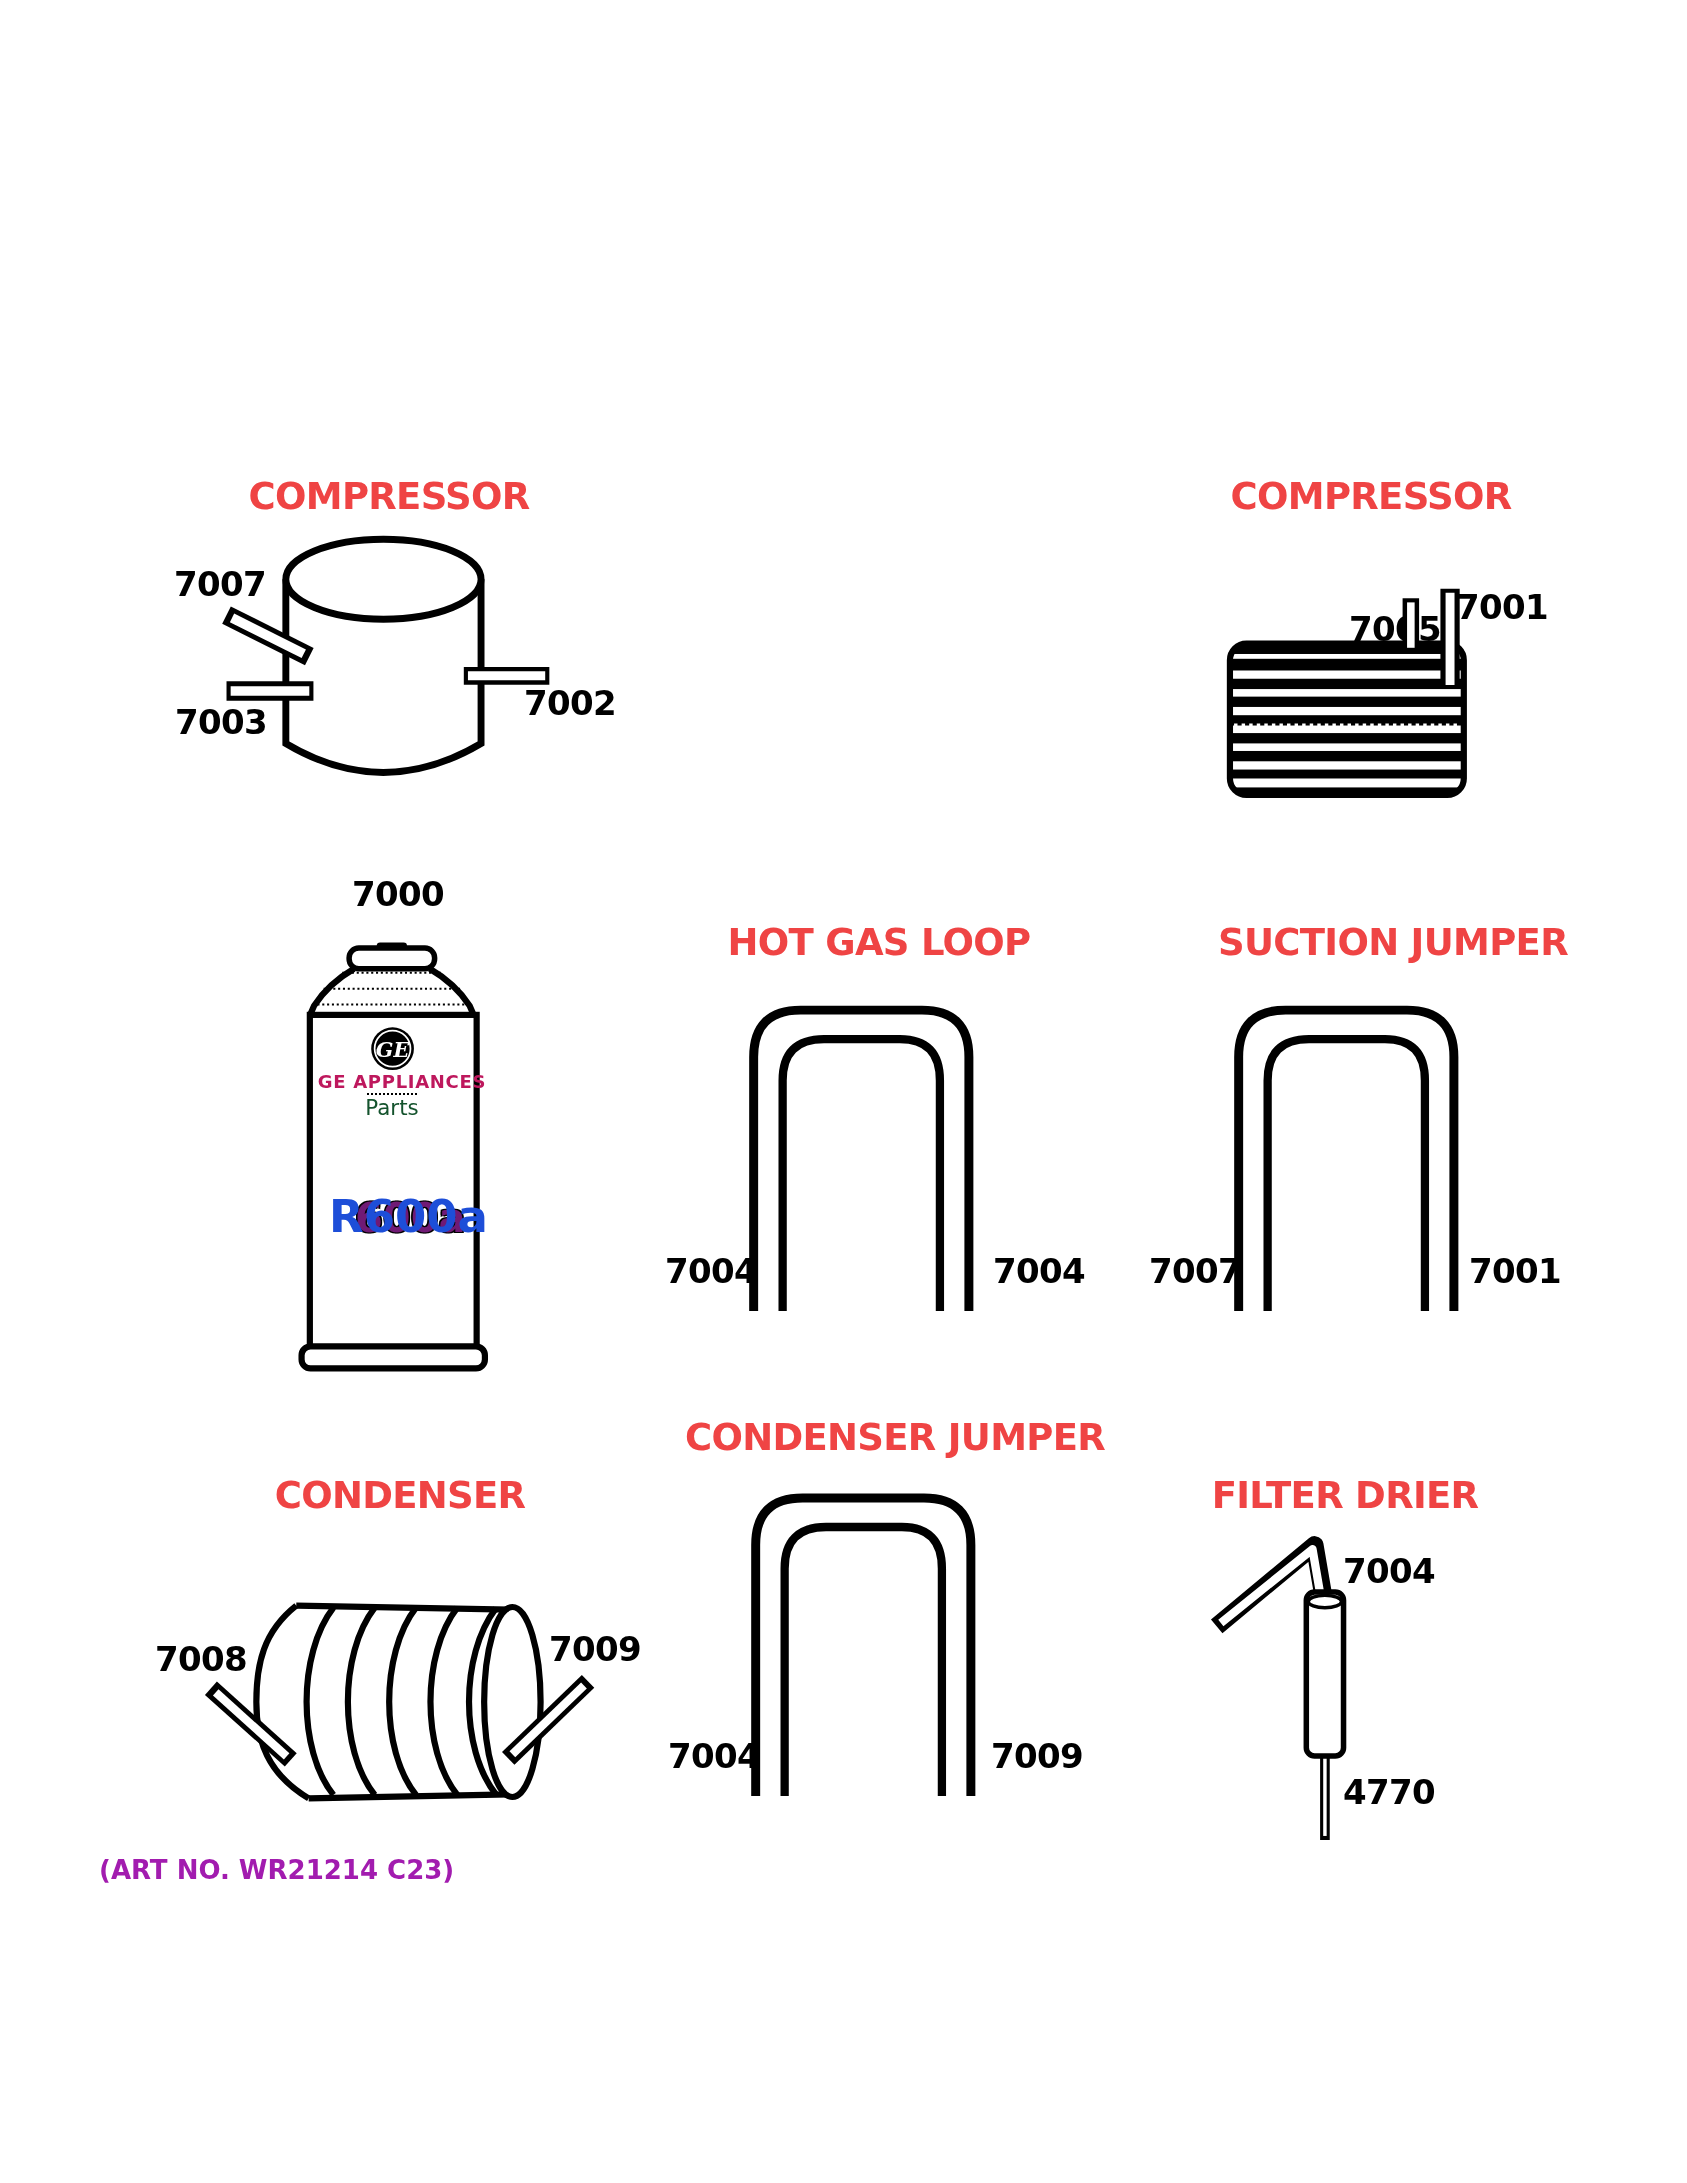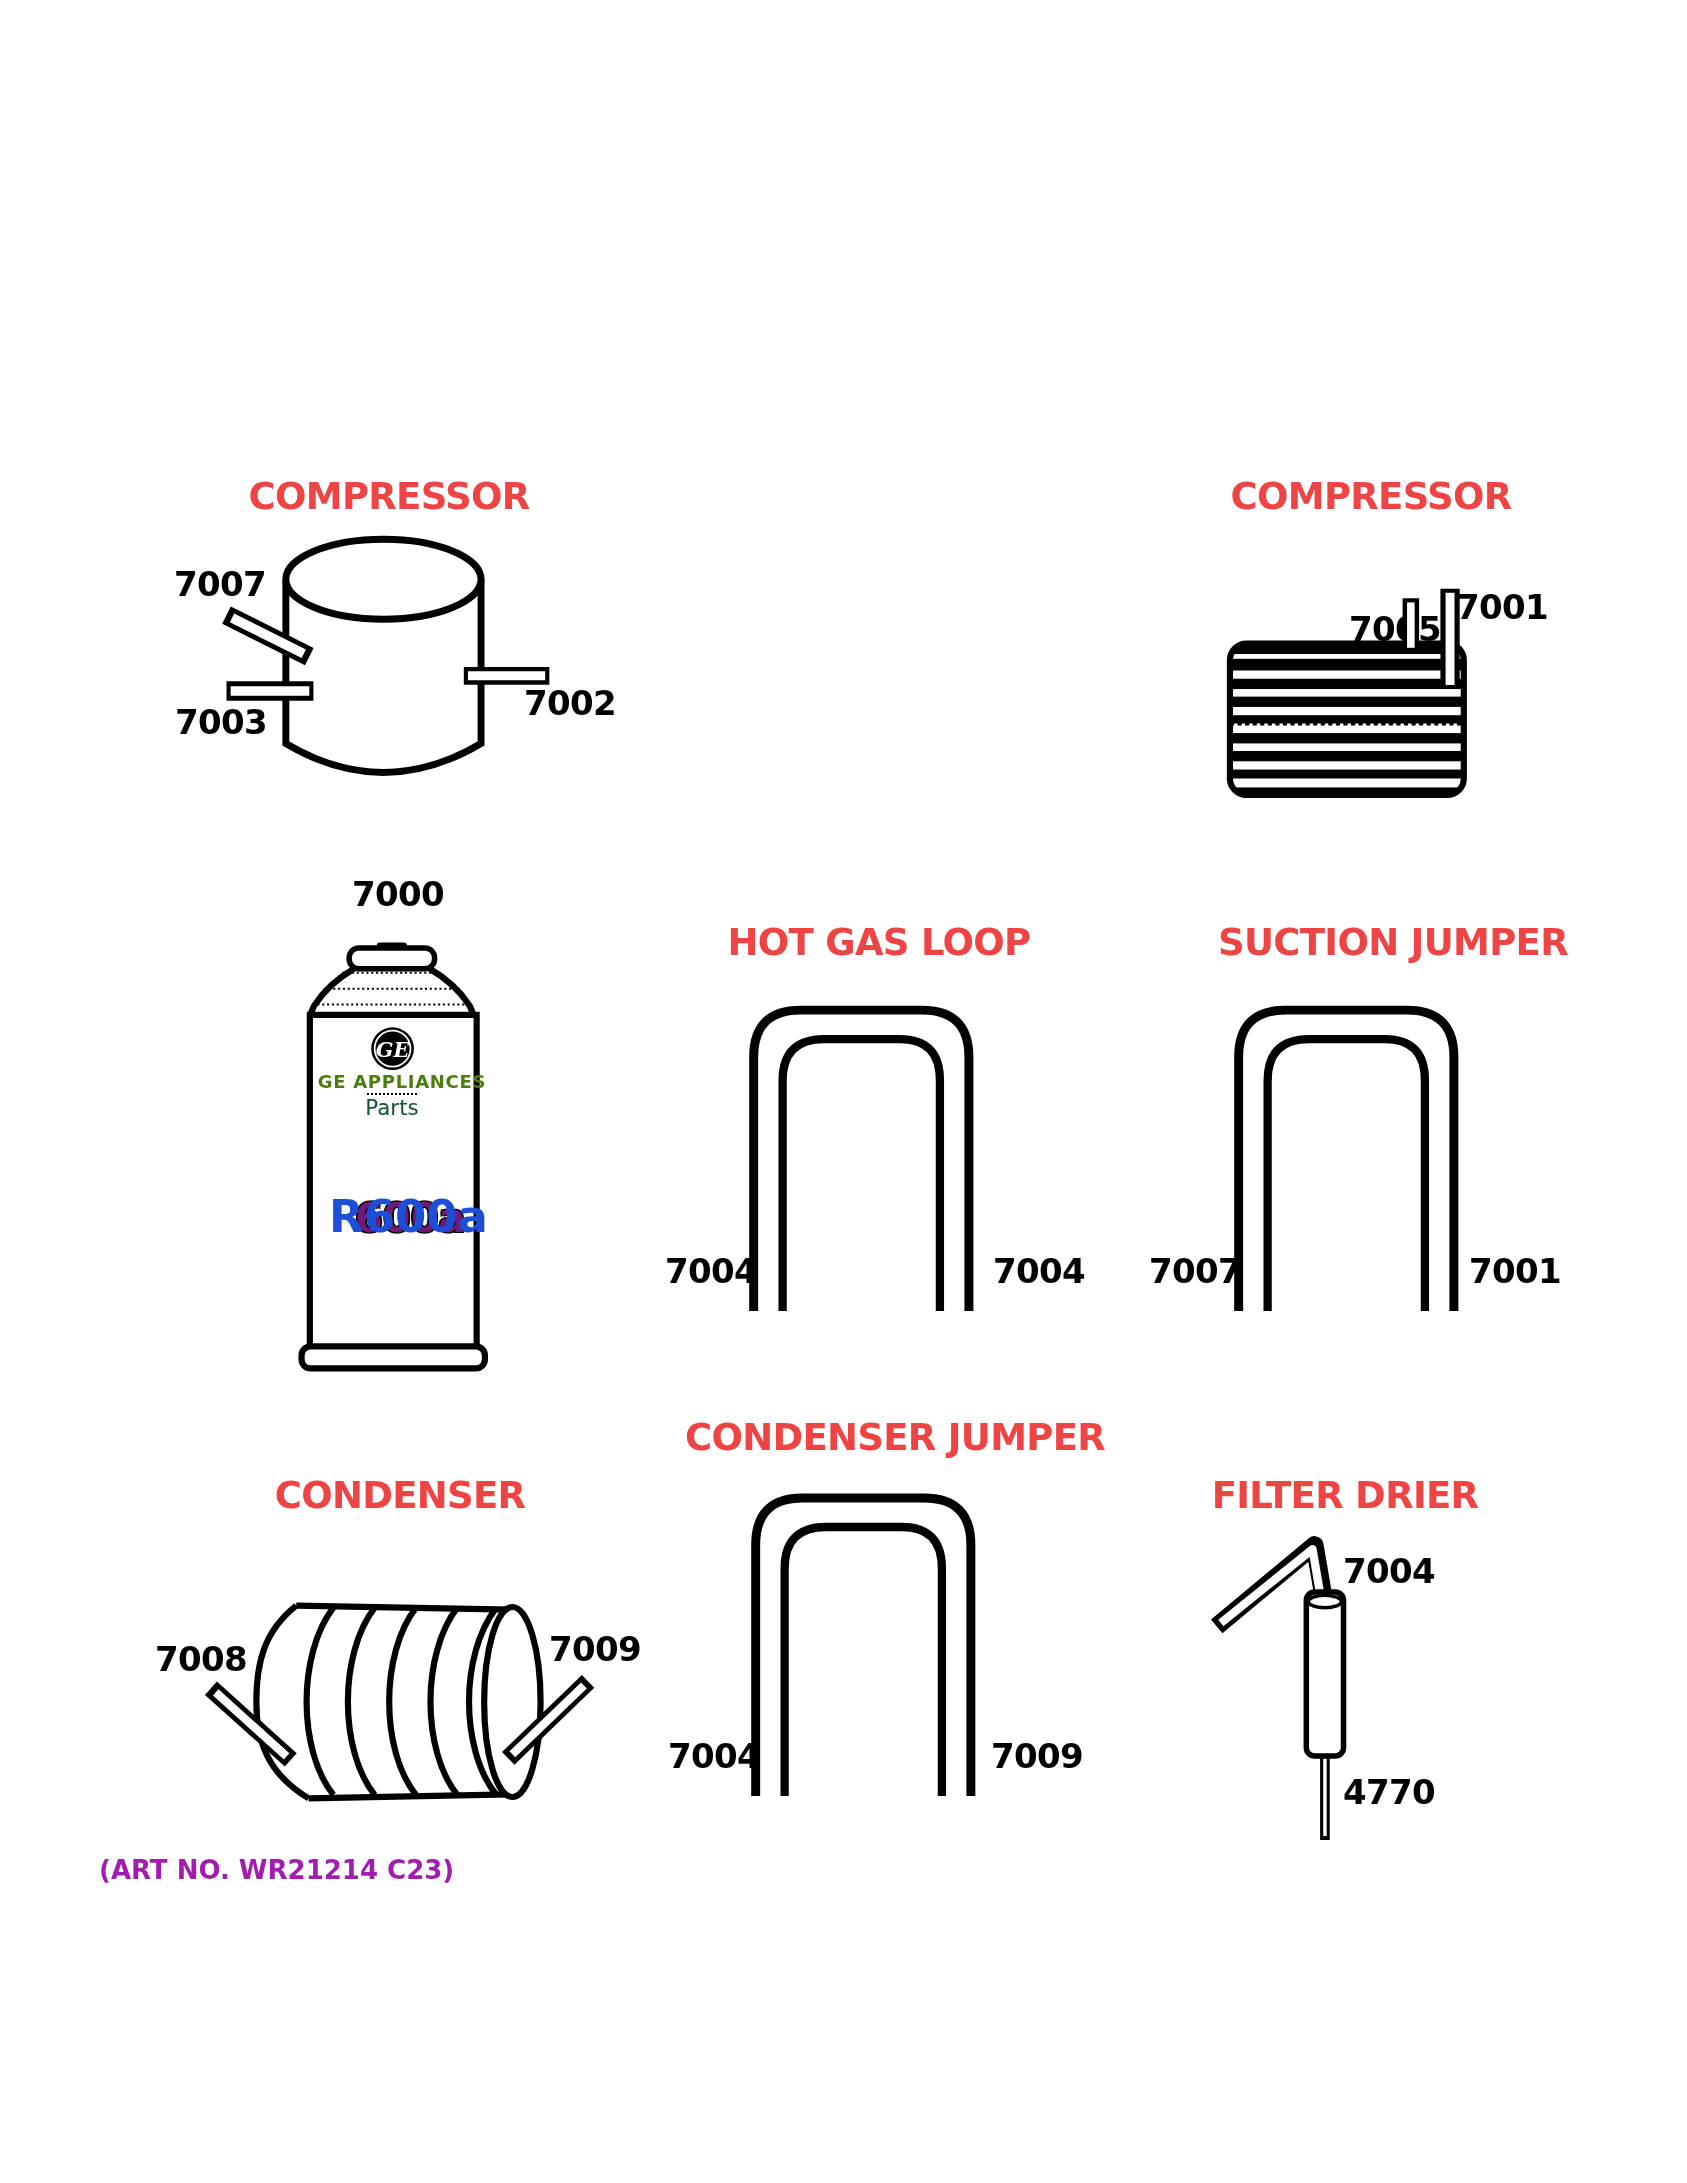--- a/index.html
+++ b/index.html
@@ -18,21 +18,21 @@
     font-weight:700;font-size:34px;letter-spacing:-0.7px;
     white-space:nowrap;color:#000;line-height:1;
   }
   .artno{
     position:absolute;font-weight:700;font-size:26px;
     white-space:nowrap;color:#a21caf;line-height:1;
   }
   .brand{
     position:absolute;transform:translateX(-50%);
     font-weight:700;font-size:18px;letter-spacing:0.7px;
-    white-space:nowrap;color:#4d7c0f;line-height:1;padding-left:8px;
+    white-space:nowrap;color:#be185d;line-height:1;padding-left:8px;
   }
   .brand-sub{
     position:absolute;transform:translateX(-50%);
     font-weight:400;font-size:21.4px;white-space:nowrap;color:#14532d;line-height:1;
   }
   .brand-rule{
     position:absolute;height:0;border-top:2.1px dotted #000;
   }
   .r600a{
     position:absolute;font-weight:700;font-size:45px;line-height:1;white-space:nowrap;

